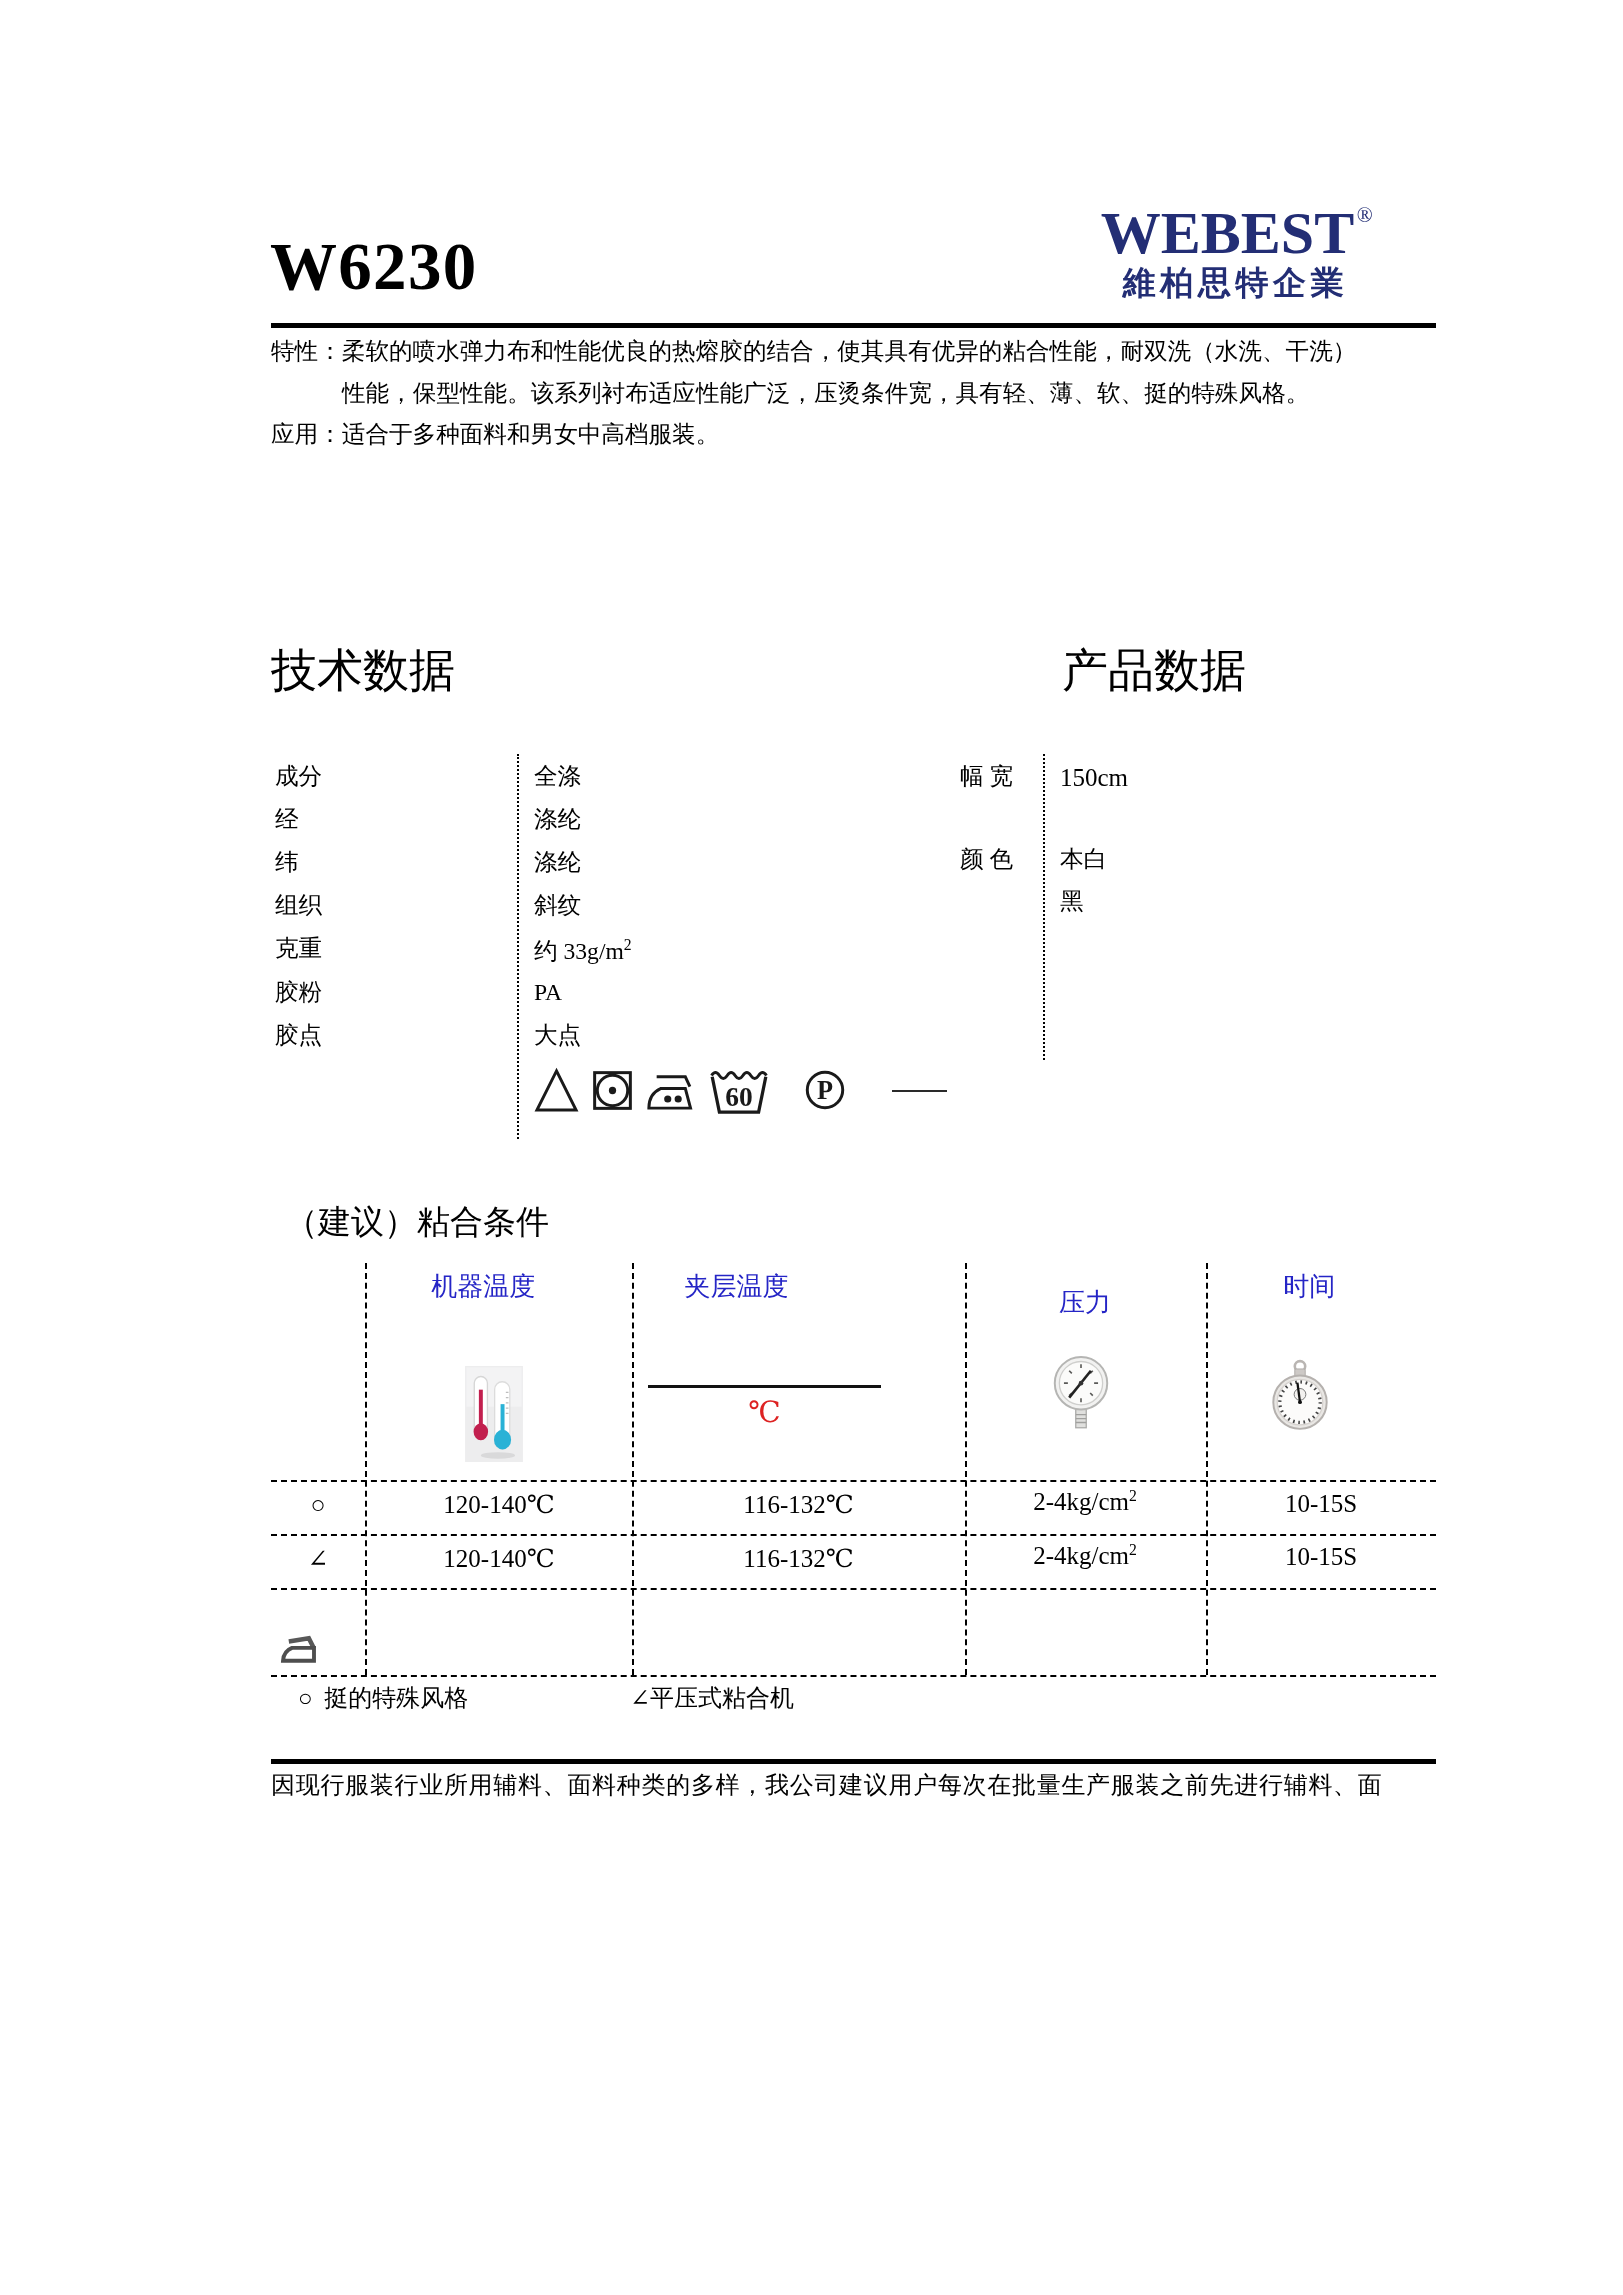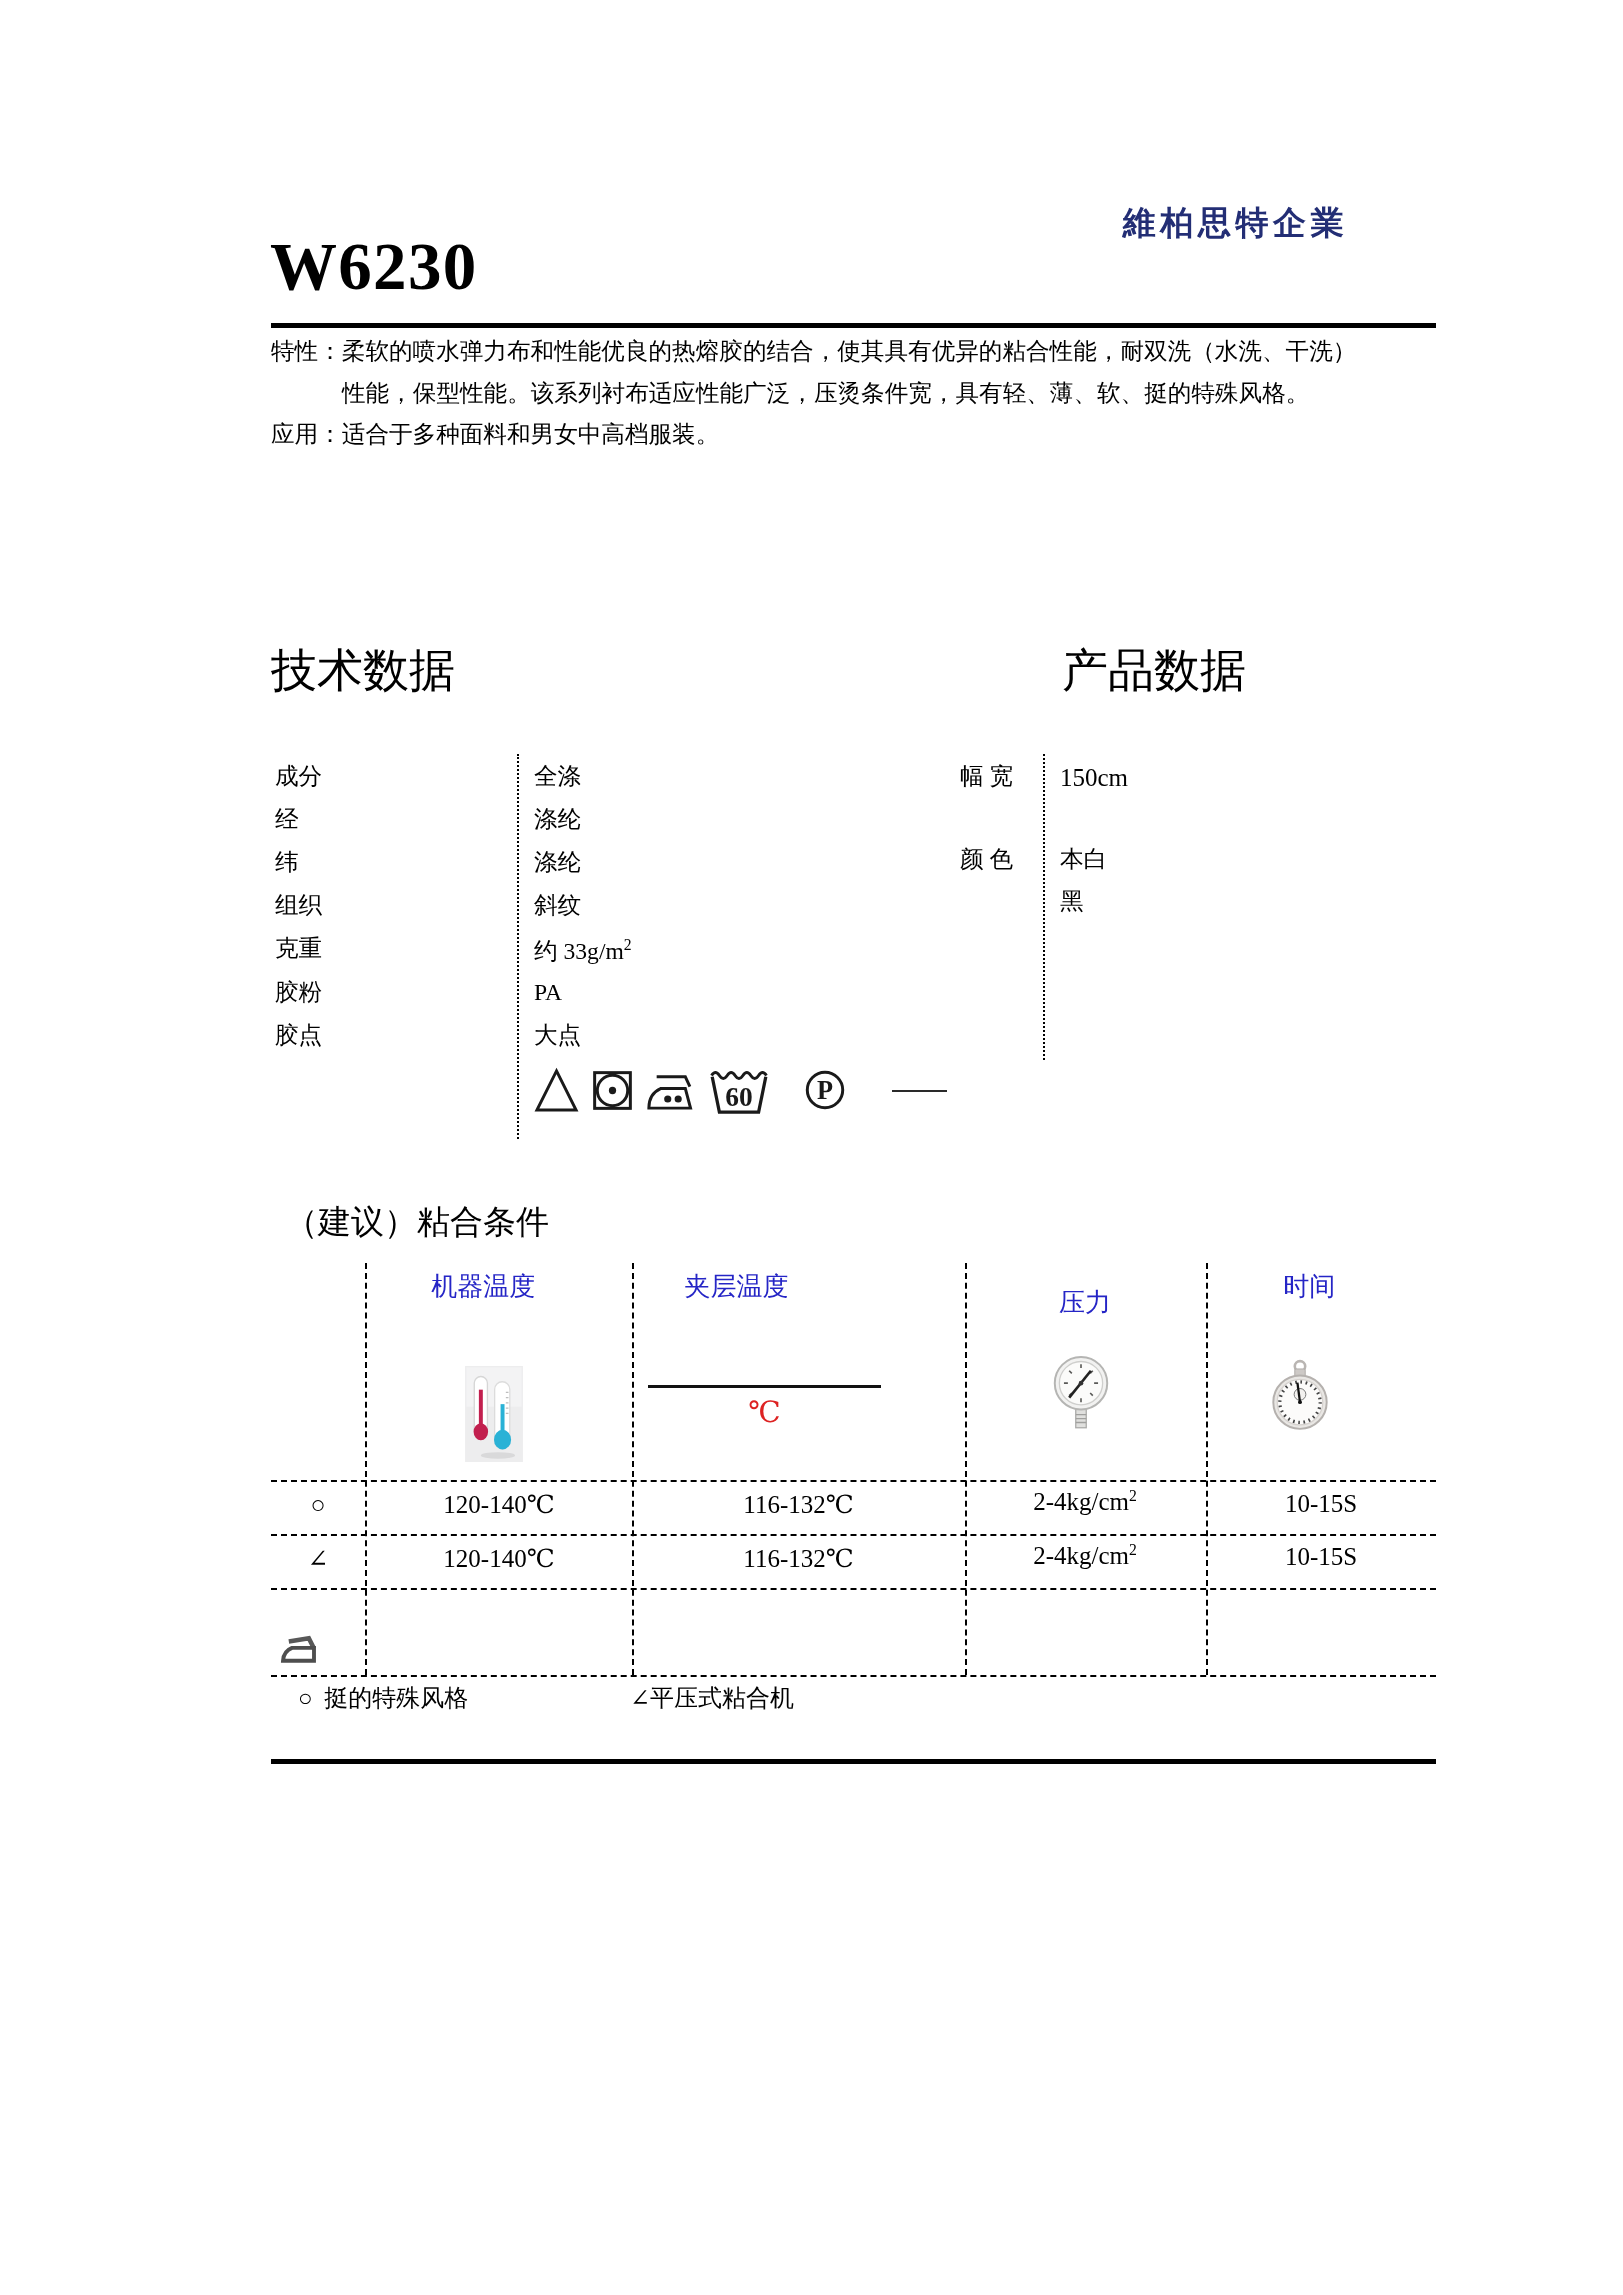--- a/index.html
+++ b/index.html
@@ -51,20 +51,21 @@
   .footer-line{font-size:24px;line-height:1;letter-spacing:0.7px;white-space:nowrap;}
 </style>
 </head>
 <body>
 
 <div class="page">
 
   <div class="abs product-code">W6230</div>
 
   <div class="abs logo">
+    <div class="logo-en"><span>WEBEST</span><span class="reg">®</span></div>
     <div class="logo-cn">維柏思特企業</div>
   </div>
 
   <div class="abs rule rule-top"></div>
 
   <div class="abs body-text line-f2">性能，保型性能。该系列衬布适应性能广泛，压烫条件宽，具有轻、薄、软、挺的特殊风格。</div>
   <div class="abs body-text line-f1"><span>特性：</span><span>柔软的喷水弹力布和性能优良的热熔胶的结合，使其具有优异的粘合性能，耐双洗（水洗、干洗）</span></div>
   <div class="abs body-text line-app"><span>应用：</span><span>适合于多种面料和男女中高档服装。</span></div>
 
   <div class="abs section-title tech-title">技术数据</div>
@@ -210,15 +211,16 @@
         <path d="M4,43 Q5,28 18,23 L52,23 L52,43 Z" fill="none" stroke="#4e4e4e" stroke-width="6"></path>
       </svg>
     </span>
   </div>
 
   <div class="abs legend" style="left:298px;top:1686px;"><span class="lsym">○</span><span>挺的特殊风格</span></div>
   <div class="abs legend" style="left:630px;top:1686px;"><span>∠</span><span>平压式粘合机</span></div>
 
   <div class="abs rule rule-bottom"></div>
 
+  <div class="abs footer-line" style="left:271px;top:1773px;">因现行服装行业所用辅料、面料种类的多样，我公司建议用户每次在批量生产服装之前先进行辅料、面</div>
 
 </div>
 
 
 </body></html>

